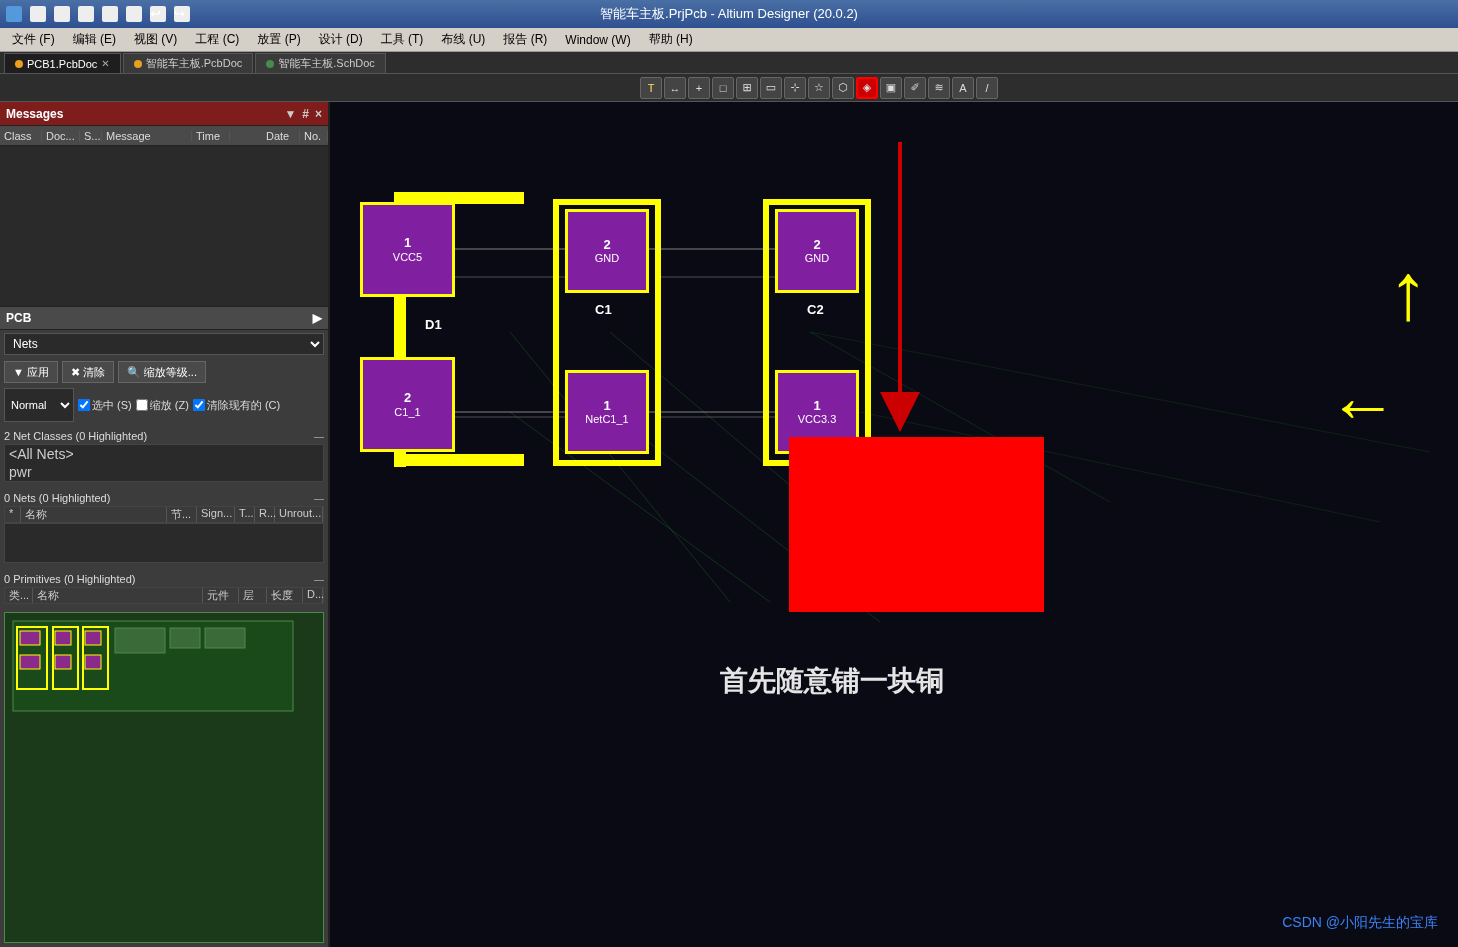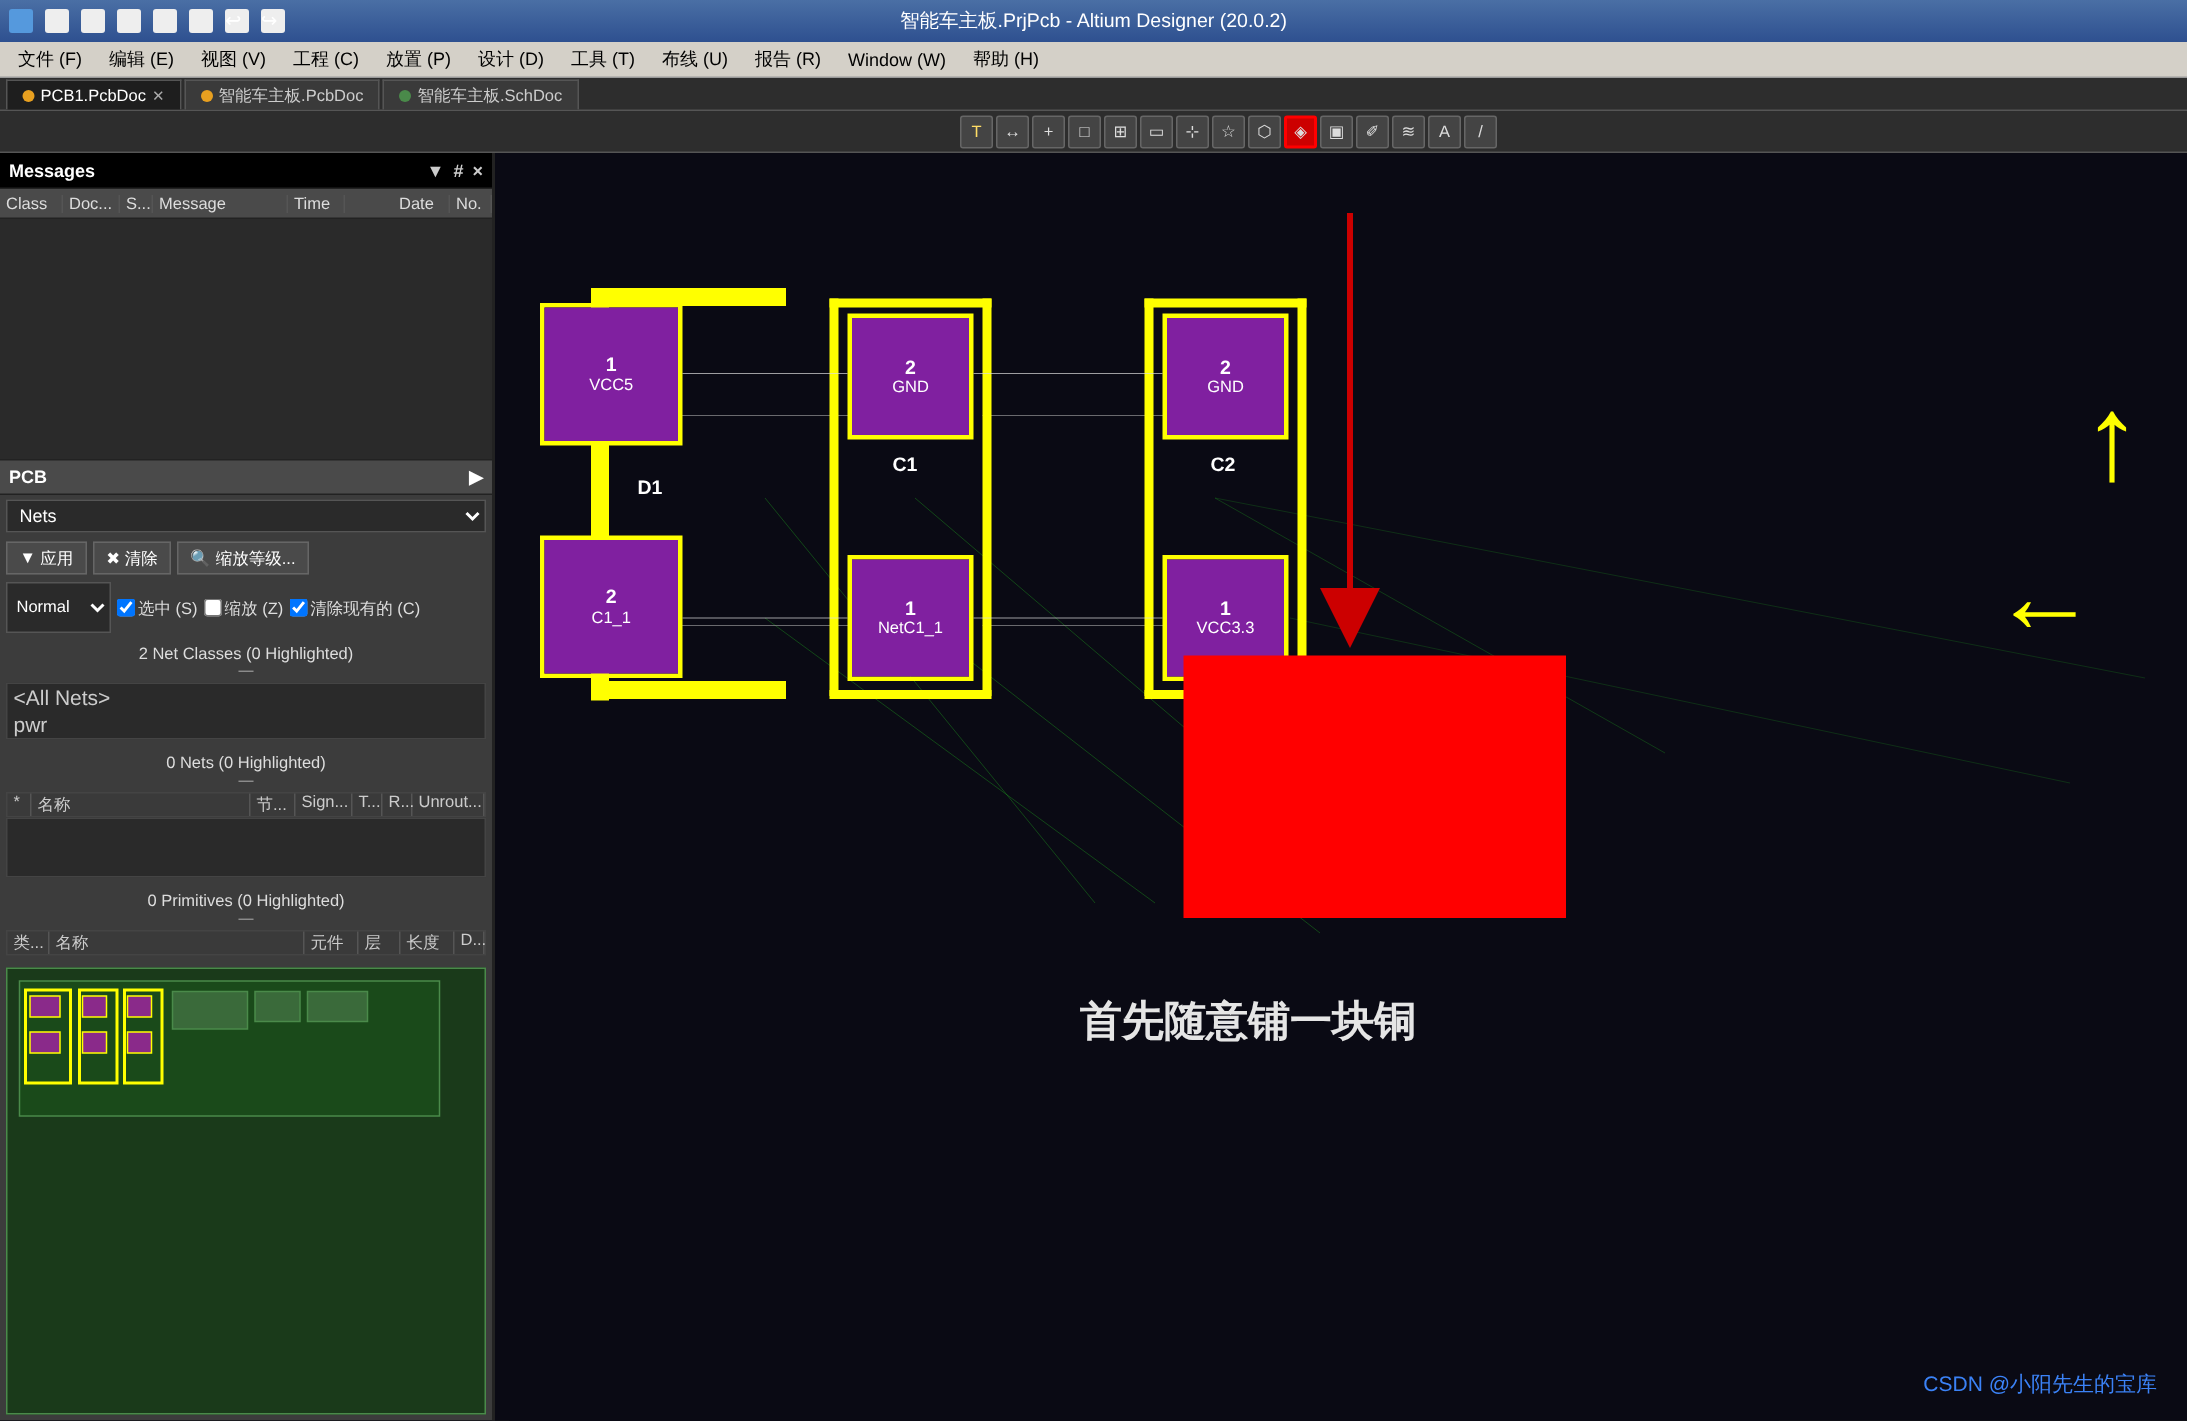--- a/index.html
+++ b/index.html
@@ -128,21 +128,21 @@
       background: #3c3c3c;
       border-right: 2px solid #222;
       display: flex;
       flex-direction: column;
       flex-shrink: 0;
     }
 
     
     #messages-header {
       height: 24px;
-      background: #000000;
+      background: #7f1d1d;
       border-bottom: 1px solid #222;
       display: flex;
       align-items: center;
       padding: 0 6px;
       color: #fff;
       font-weight: bold;
       font-size: 12px;
       justify-content: space-between;
     }
     .panel-controls {
@@ -239,23 +239,22 @@
 
     
     #net-classes-section {
       padding: 4px;
     }
     .section-title {
       font-size: 11px;
       color: #ddd;
       padding: 2px 0;
       display: flex;
-      align-items: center;
+      align-items: flex-end;
       justify-content: space-between;
-      flex-direction: column;
     }
     .section-title .collapse-btn {
       color: #aaa;
       cursor: pointer;
       font-size: 10px;
     }
     .net-list {
       background: #2a2a2a;
       border: 1px solid #444;
     }

